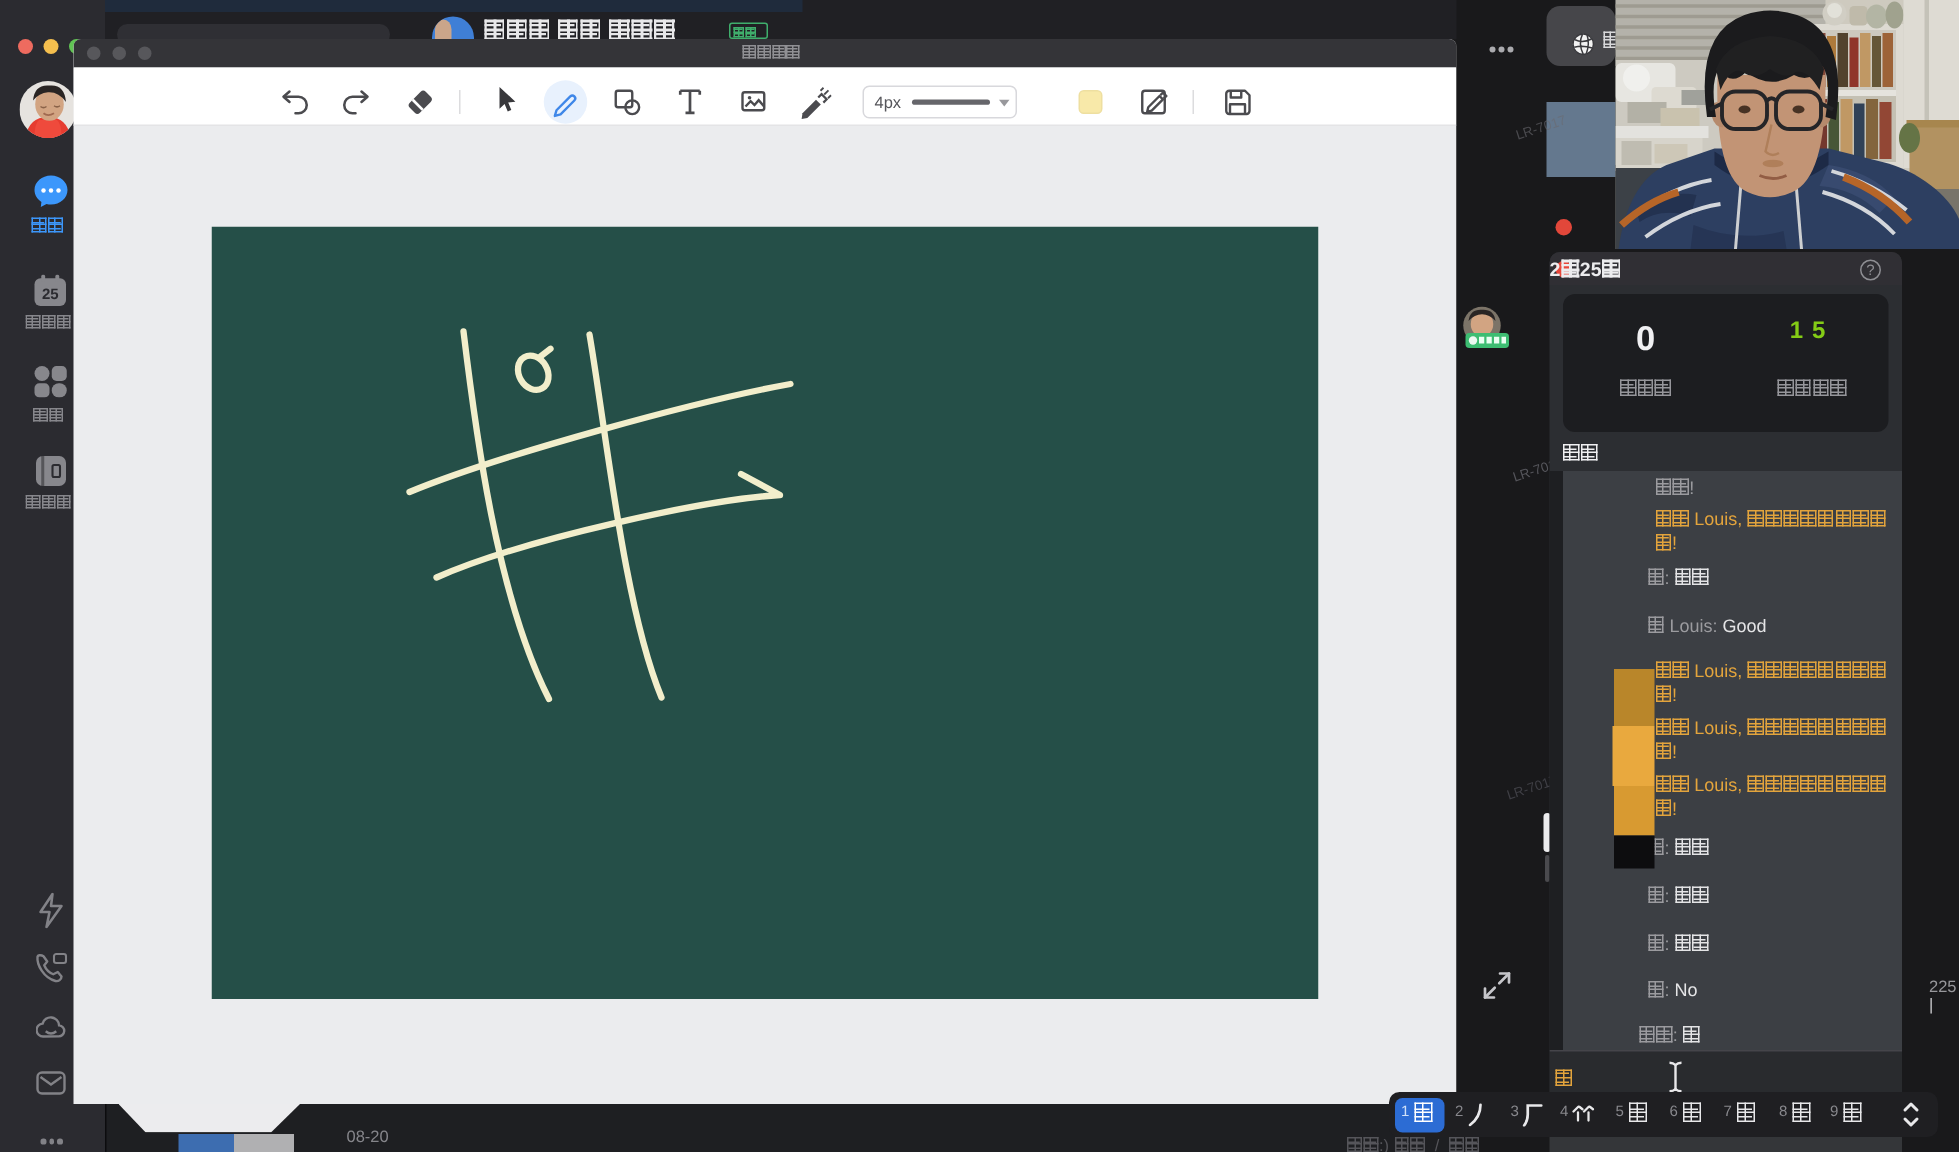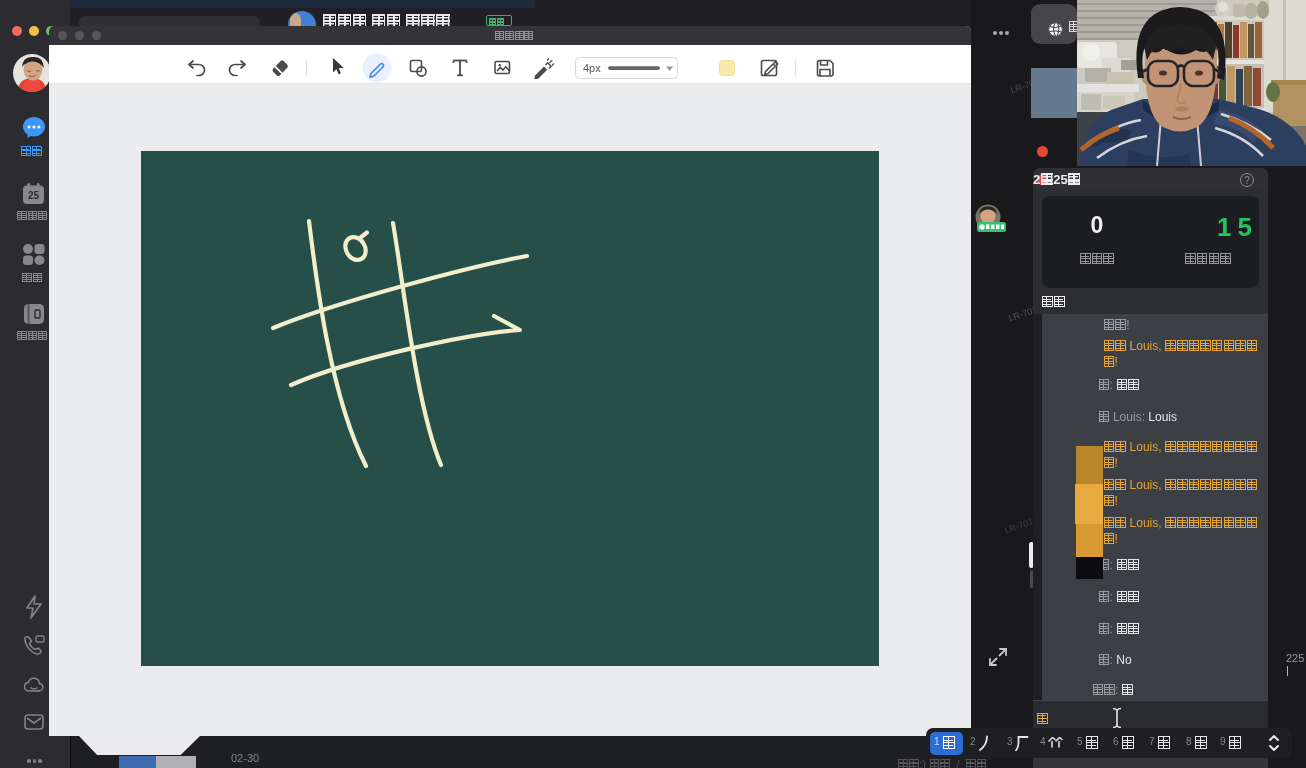--- a/index.html
+++ b/index.html
@@ -193,21 +193,21 @@
     <path d="M771.5,15.5 v4.5 h7 v-4.5"></path>
     <path d="M771,31 v-6.5 h10 V31"></path>
   </g>
 </svg>
 
 <div class="a" style="left:70px;top:736px;width:901px;height:32px;background:#1e1f22"></div>
 <div class="a" style="left:79px;top:736px;width:121px;height:19px;background:#ececee;clip-path:polygon(0 0,100% 0,84% 100%,15% 100%)"></div>
 <div class="a" style="left:119px;top:756px;width:37px;height:12px;background:#3d6db0"></div>
 <div class="a" style="left:156px;top:756px;width:40px;height:12px;background:#b0b0b2"></div>
 <div class="a" style="left:70px;top:736px;width:1px;height:32px;background:#0c0c0e"></div>
-<div class="a" style="left:231px;top:752px;color:#85858a;font-size:11px">02-30</div>
+<div class="a" style="left:231px;top:752px;color:#85858a;font-size:11px">08-20</div>
 
 <div class="a" style="left:971px;top:0;width:335px;height:768px;background:#19191b"></div>
 <div class="a" style="left:993px;top:31px;width:4px;height:4px;border-radius:50%;background:#aaaaae"></div>
 <div class="a" style="left:999px;top:31px;width:4px;height:4px;border-radius:50%;background:#aaaaae"></div>
 <div class="a" style="left:1005px;top:31px;width:4px;height:4px;border-radius:50%;background:#aaaaae"></div>
 <div class="a" style="left:1037px;top:146px;width:11px;height:11px;border-radius:50%;background:#e2473a"></div>
 <svg class="a" style="left:974px;top:204px" width="34" height="30" viewBox="0 0 34 30">
   <defs>
         <clipPath id="sav">
           <circle cx="14" cy="13" r="12.5"></circle>
@@ -351,30 +351,30 @@
   <rect width="229" height="166" fill="#201c14" opacity=".06"></rect>
 </svg>
 
 <div class="a" style="left:1033px;top:168px;width:235px;height:563px;border-radius:7px 7px 0 0;overflow:hidden;background:#2c2e32">
   <div class="a" style="left:0;top:0;width:235px;height:22px;background:#302f34"></div>
   <div class="a" style="left:4px;top:6px;width:11px;height:11px;border-radius:50%;background:#e8463a"></div>
   <div class="a" style="left:0;top:4px;width:235px;text-align:left;color:#ececee;font-size:13px;font-weight:bold">2<span class="zb"></span>25<span class="zb"></span></div>
   <div class="a" style="left:207px;top:5px;width:14px;height:14px;border:1.4px solid #8e8e93;border-radius:50%;color:#8e8e93;font-size:10px;text-align:center;line-height:14px">?</div>
   <div class="a" style="left:9px;top:28px;width:217px;height:92px;border-radius:8px;background:#1c1d20"></div>
   <div class="a" style="left:9px;top:44px;width:110px;text-align:center;color:#f0f0f2;font-size:23px;font-weight:bold">0</div>
-  <div class="a" style="left:125px;top:44px;width:100px;text-align:right;color:#22c55e;font-size:26px;font-weight:bold;letter-spacing:6px">15</div>
+  <div class="a" style="left:125px;top:44px;width:100px;text-align:center;color:#84cc16;font-size:16px;font-weight:bold;letter-spacing:6px">15</div>
   <div class="a" style="left:9px;top:84px;width:110px;text-align:center;color:#96969b;font-size:12px"><span class="z"></span><span class="z"></span><span class="z"></span></div>
   <div class="a" style="left:125px;top:84px;width:100px;text-align:center;color:#96969b;font-size:12px"><span class="z"></span><span class="z"></span><span class="z"></span><span class="z"></span></div>
   <div class="a" style="left:8px;top:127px;color:#f0f0f2;font-size:12.5px;font-weight:bold"><span class="z"></span><span class="z"></span></div>
 
   <div class="a" style="left:9px;top:146px;width:226px;height:386px;background:#3c3f44;overflow:hidden;font-size:12px;line-height:15.5px">
     <div class="a" style="left:61px;top:4px;color:#9b9b9f"><span class="z"></span><span class="z"></span>!</div>
     <div class="a" style="left:61px;top:25px;color:#e3a43c"><span class="z"></span><span class="z"></span> Louis, <span class="z"></span><span class="z"></span><span class="z"></span><span class="z"></span><span class="z"></span><span class="z"></span><span class="z"></span><span class="z"></span><br><span class="z"></span>!</div>
     <div class="a" style="left:56px;top:64px;color:#9b9b9f"><span class="z"></span>: <span style="color:#e4e4e6"><span class="z"></span><span class="z"></span></span></div>
-    <div class="a" style="left:56px;top:96px;color:#9b9b9f"><span class="z"></span> Louis: <span style="color:#e4e4e6">Louis</span></div>
+    <div class="a" style="left:56px;top:96px;color:#9b9b9f"><span class="z"></span> Louis: <span style="color:#e4e4e6">Good</span></div>
     <div class="a" style="left:61px;top:126px;color:#e3a43c"><span class="z"></span><span class="z"></span> Louis, <span class="z"></span><span class="z"></span><span class="z"></span><span class="z"></span><span class="z"></span><span class="z"></span><span class="z"></span><span class="z"></span><br><span class="z"></span>!</div>
     <div class="a" style="left:61px;top:164px;color:#e3a43c"><span class="z"></span><span class="z"></span> Louis, <span class="z"></span><span class="z"></span><span class="z"></span><span class="z"></span><span class="z"></span><span class="z"></span><span class="z"></span><span class="z"></span><br><span class="z"></span>!</div>
     <div class="a" style="left:61px;top:202px;color:#e3a43c"><span class="z"></span><span class="z"></span> Louis, <span class="z"></span><span class="z"></span><span class="z"></span><span class="z"></span><span class="z"></span><span class="z"></span><span class="z"></span><span class="z"></span><br><span class="z"></span>!</div>
     <div class="a" style="left:56px;top:244px;color:#9b9b9f"><span class="z"></span>: <span style="color:#e4e4e6"><span class="z"></span><span class="z"></span></span></div>
     <div class="a" style="left:56px;top:276px;color:#9b9b9f"><span class="z"></span>: <span style="color:#e4e4e6"><span class="z"></span><span class="z"></span></span></div>
     <div class="a" style="left:56px;top:308px;color:#9b9b9f"><span class="z"></span>: <span style="color:#e4e4e6"><span class="z"></span><span class="z"></span></span></div>
     <div class="a" style="left:56px;top:339px;color:#9b9b9f"><span class="z"></span>: <span style="color:#e4e4e6">No</span></div>
     <div class="a" style="left:50px;top:369px;color:#9b9b9f"><span class="z"></span><span class="z"></span>: <span style="color:#e4e4e6"><span class="z"></span></span></div>
 
     <div class="a" style="left:34px;top:132px;width:27px;height:38px;background:#b9862a"></div>

